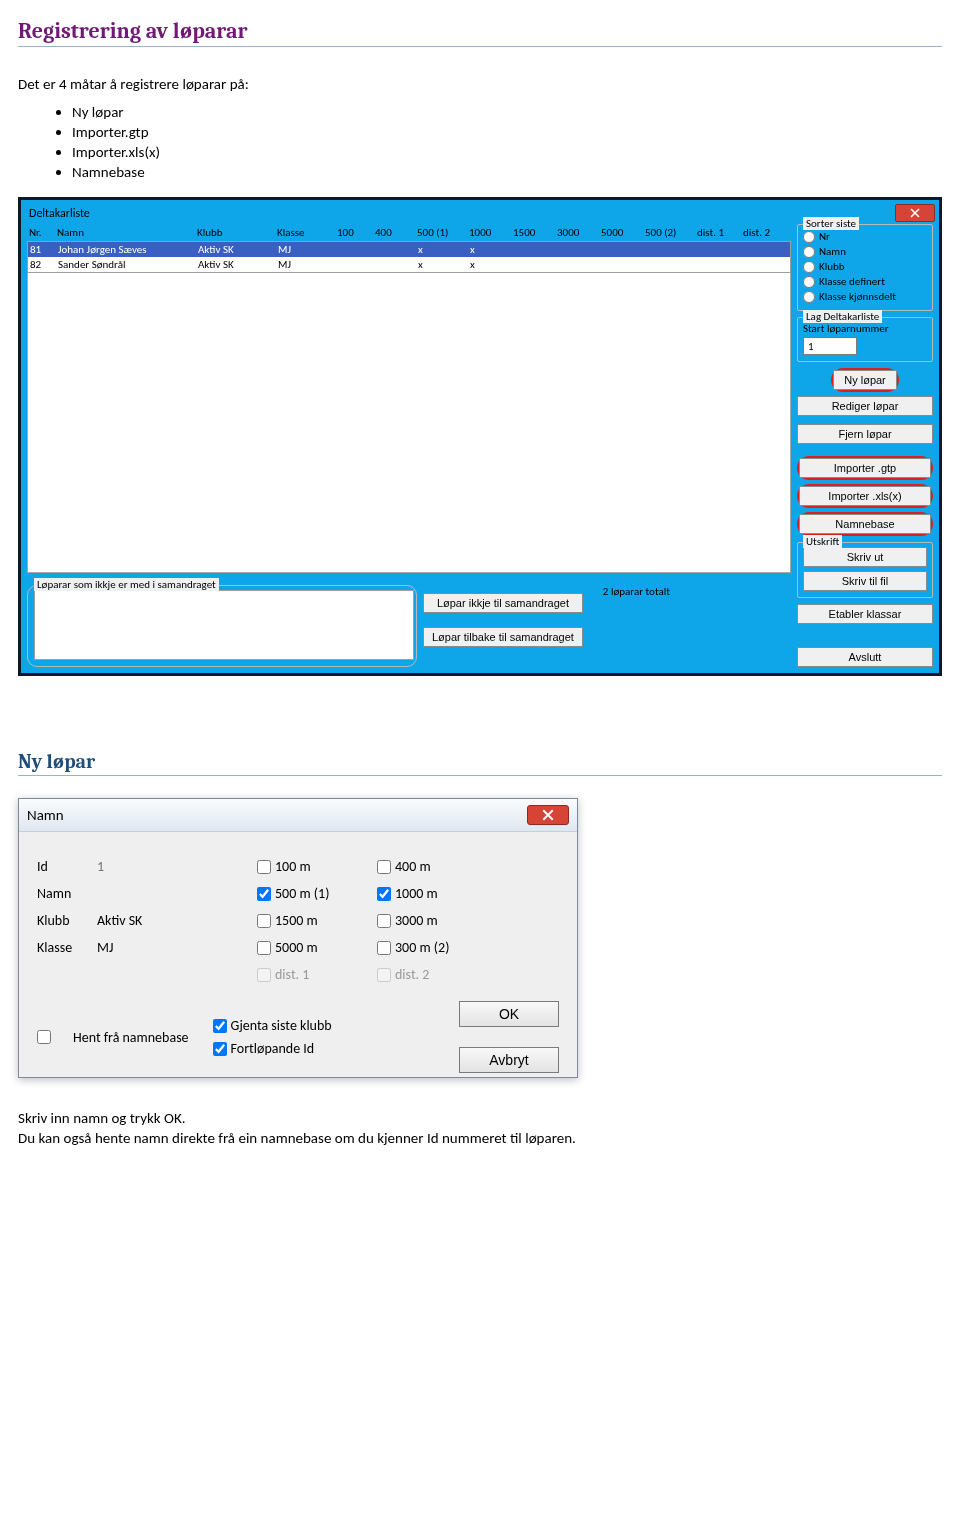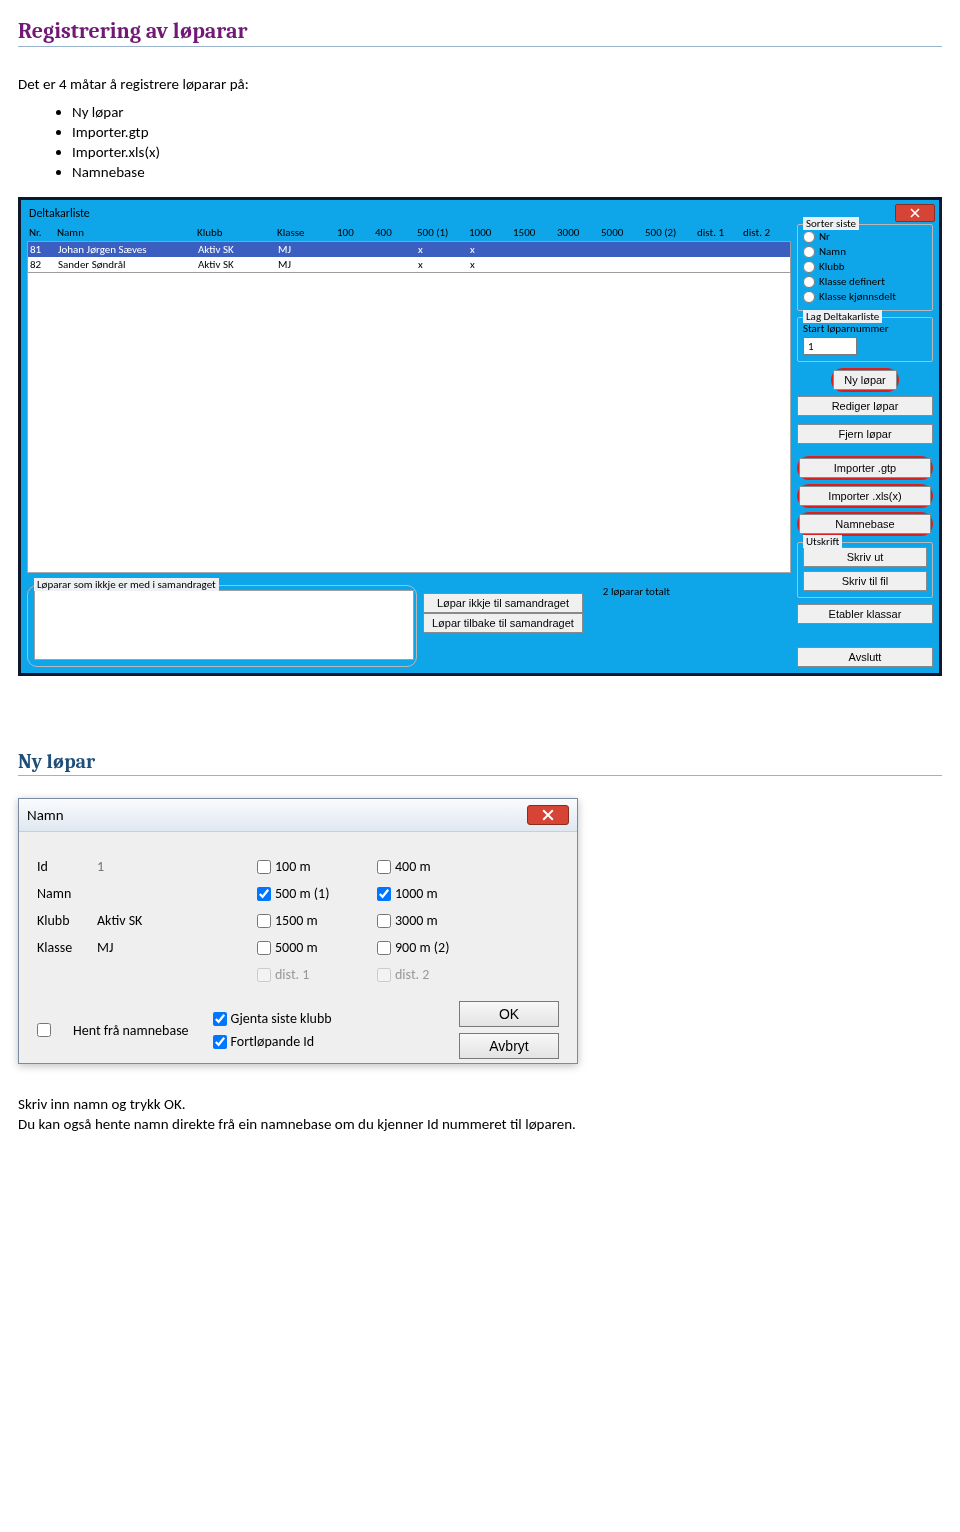--- a/index.html
+++ b/index.html
@@ -61,21 +61,21 @@
     padding: 4px 6px 6px 6px; margin-top: 6px; position: relative;
   }
   .fieldset-like .legend {
     position: absolute; top: -8px; left: 6px;
     background: #eef1f4; font-size: 11px; padding: 0 3px;
   }
   .bottom-area { display: flex; gap: 6px; align-items: flex-start; margin-top: 6px; }
   .samandrag-box {
     width: 380px; height: 70px; background: #fff; border: 1px solid #a0a0a0;
   }
-  .sam-btns { display: flex; flex-direction: column; gap: 0; }
+  .sam-btns { display: flex; flex-direction: column; gap: 14px; }
   .small-btn {
     font-size: 11px; background: #f0f0f0; border: 1px solid #8a8a8a;
     padding: 3px 8px; min-width: 150px;
   }
   .totalt { font-size: 11px; padding: 6px 0 0 14px; }
 
   
   .side {
     width: 136px; display: flex; flex-direction: column; gap: 6px;
     font-size: 11px;
@@ -115,21 +115,21 @@
     border-radius: 3px; display: flex; align-items: center; justify-content: center;
   }
   .dlg-body { padding: 26px 18px 4px 18px; font-size: 14px; }
   .chk-row { display: flex; align-items: center; gap: 4px; white-space: nowrap; }
   .chk-row.disabled { color: #999; }
   .chk-grid { display: grid; grid-template-columns: 60px 160px 120px 120px; row-gap: 10px; align-items: center; }
   .chk-grid .lab {}
   .bottom-dlg { display: flex; align-items: center; gap: 16px; margin-top: 18px; }
   .bottom-left { display: flex; align-items: center; gap: 22px; }
   .bottom-mid { display: flex; flex-direction: column; gap: 6px; margin-left: 8px; }
-  .bottom-right { margin-left: auto; display: flex; flex-direction: column; gap: 6px; align-items: flex-end; }
+  .bottom-right { margin-left: auto; display: flex; flex-direction: column; gap: 20px; align-items: flex-end; }
   .dlg-btn { width: 100px; height: 26px; border: 1px solid #7a7a7a; background: linear-gradient(#f8f8f8,#e3e3e3); font-size: 14px; }
 
   .outro { font-size: 15px; line-height: 1.35; max-width: 880px; }
 
   input[type=checkbox]{ width: 14px; height: 14px; }
   input[type=radio]{ width: 12px; height: 12px; }
 </style>
 </head>
 <body>
 
@@ -323,21 +323,21 @@
         </div>
 
       <label class="lab">Klasse</label>
       <div class="ip sel">MJ</div>
       <div class="chk-row">
           <input type="checkbox" style="">
           <span>5000 m</span>
         </div>
       <div class="chk-row">
           <input type="checkbox" style="">
-          <span>900 m (2)</span>
+          <span>300 m (2)</span>
         </div>
 
       <div></div>
         <div></div>
       <div class="chk-row disabled">
           <input type="checkbox" disabled="" style="">
           <span>dist. 1</span>
         </div>
       <div class="chk-row disabled">
           <input type="checkbox" disabled="" style="">

